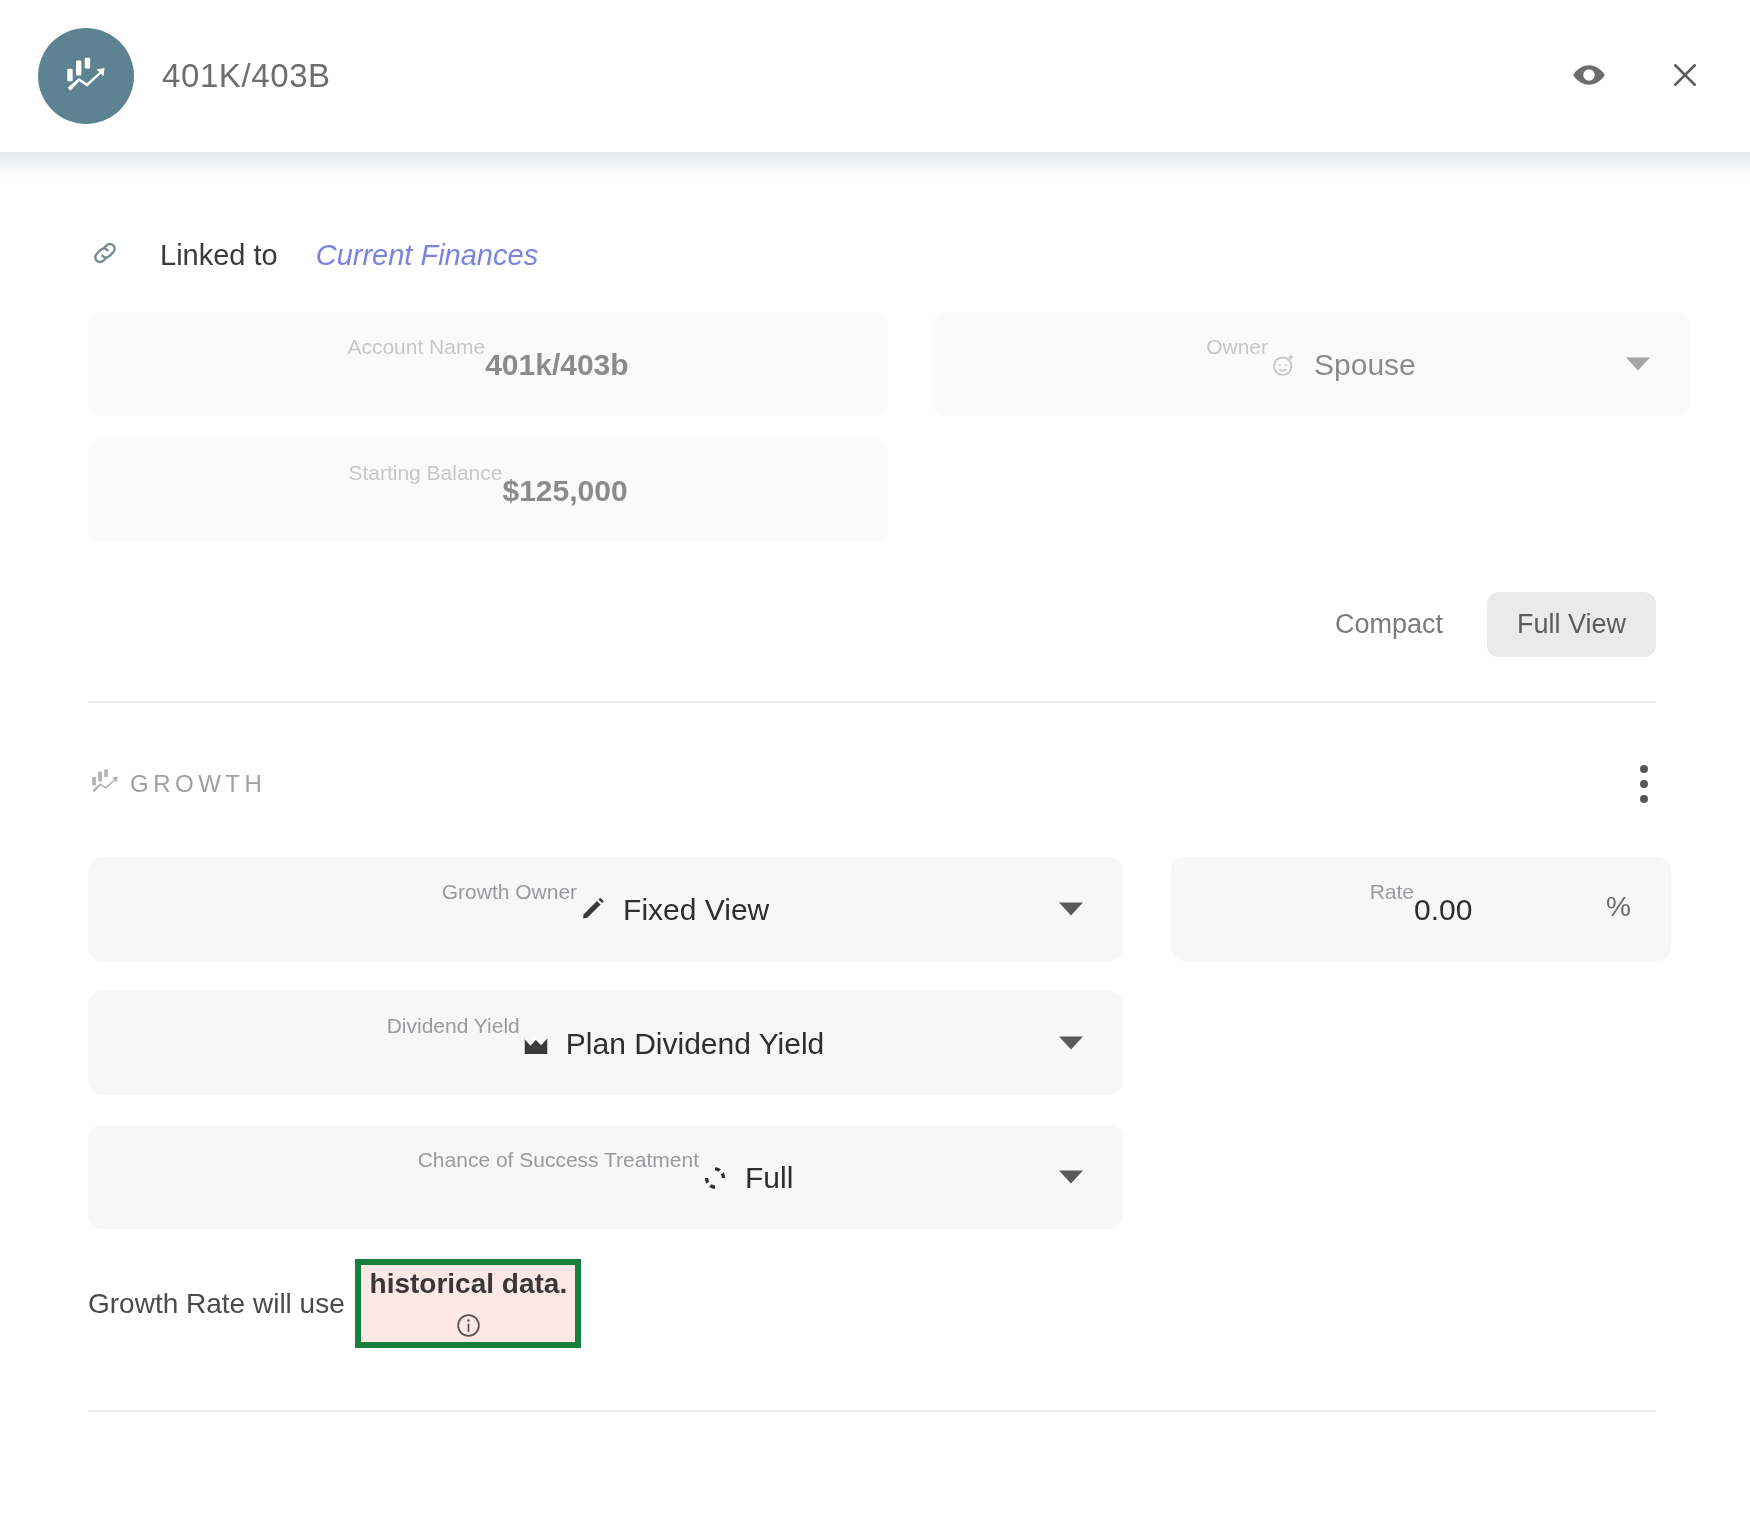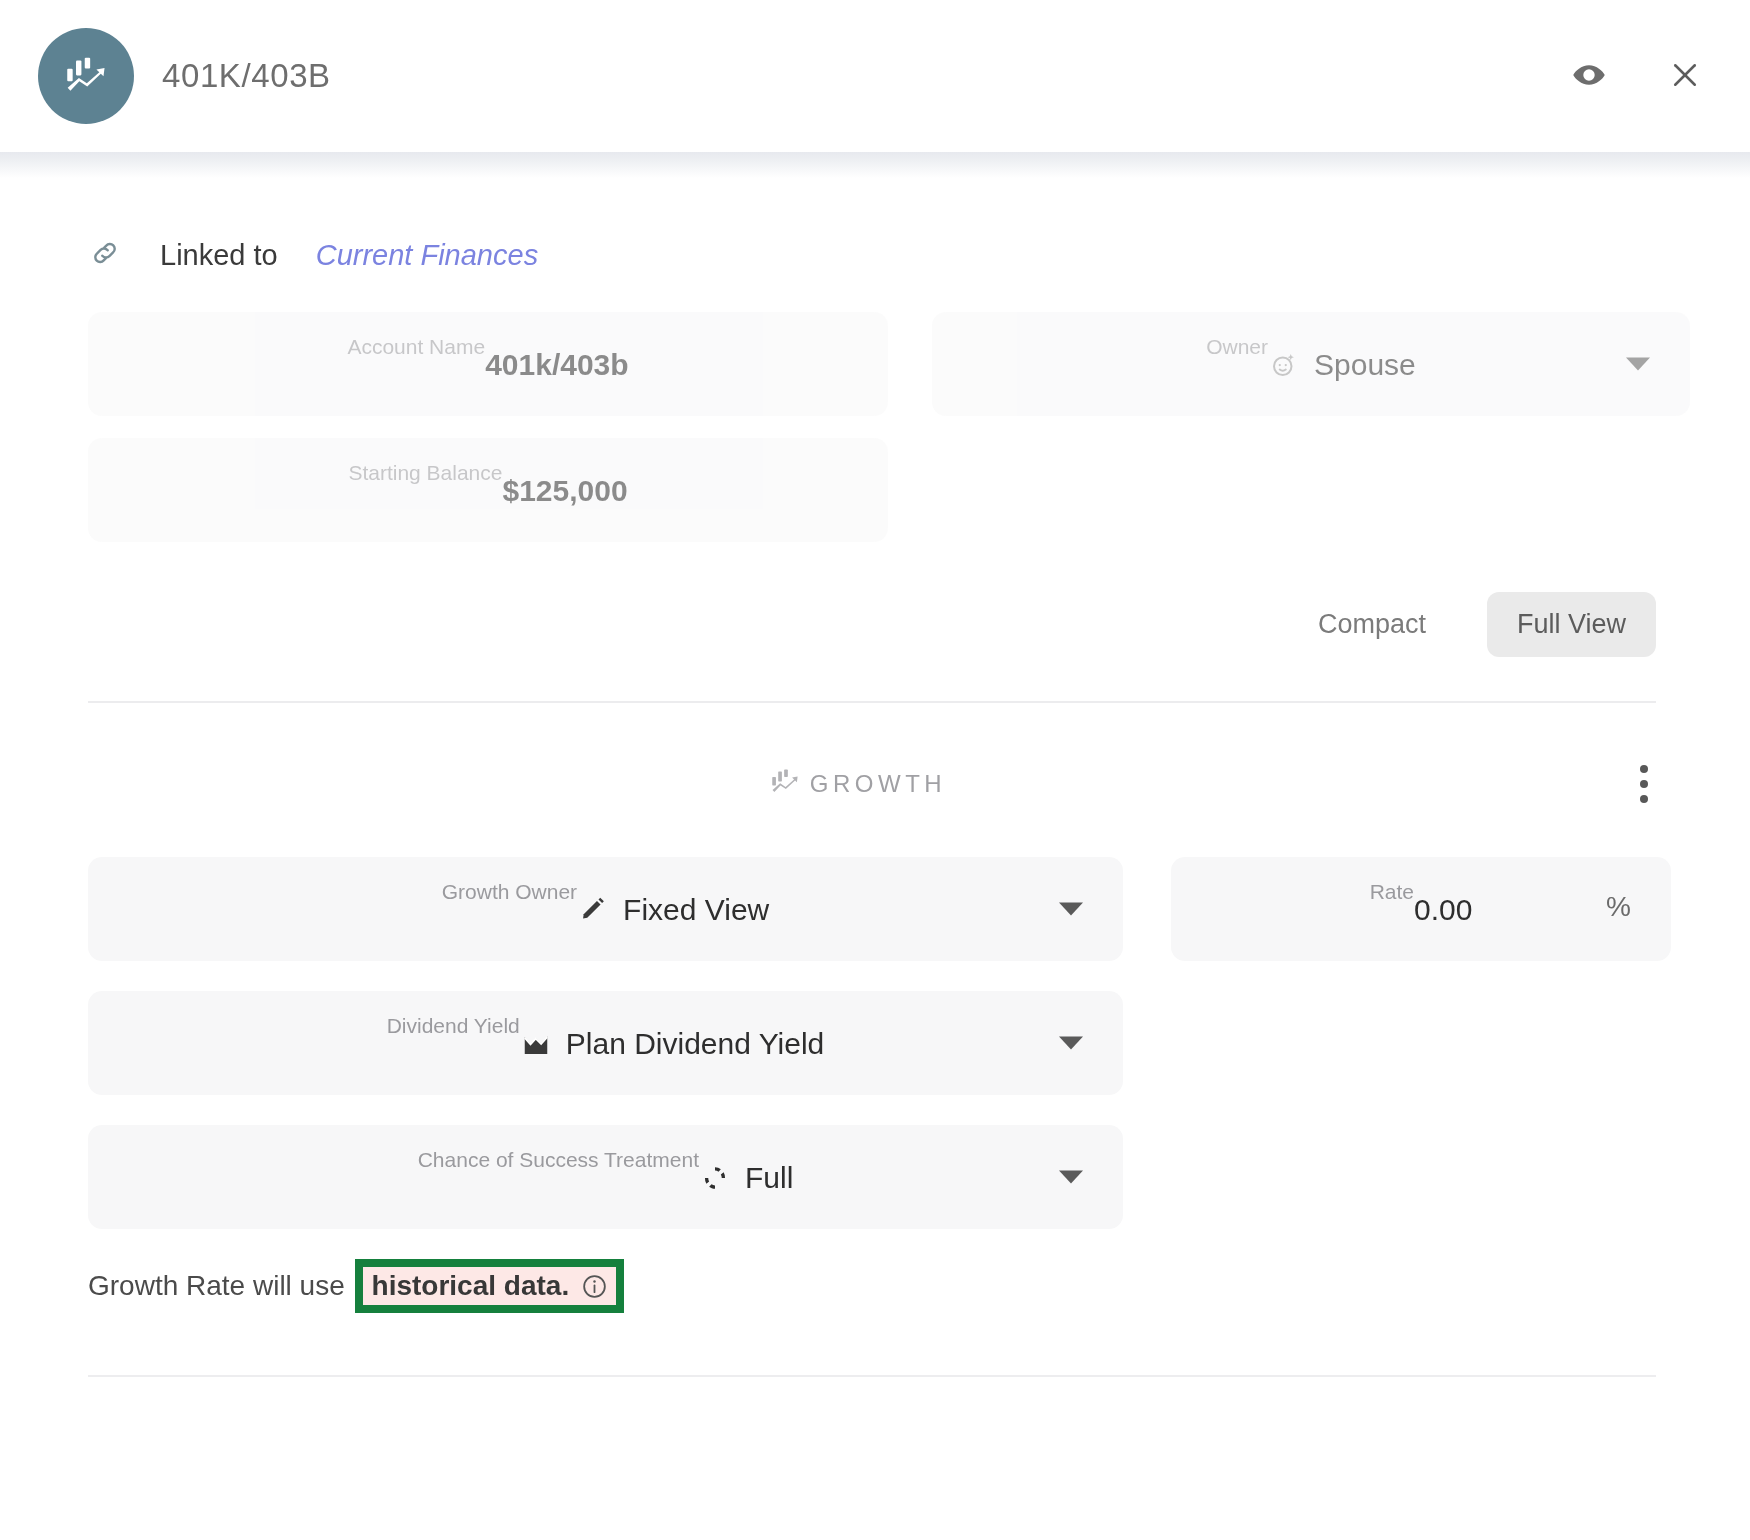--- a/index.html
+++ b/index.html
@@ -157,21 +157,21 @@
     transform: translateY(-55%);
     font-size: 28px;
     color: #6b6b6b;
   }
 
   
   .view-toggle {
     display: flex;
     align-items: center;
     justify-content: flex-end;
-    gap: 31px;
+    gap: 14px;
     margin-top: 50px;
     padding-right: 34px;
   }
   .toggle-opt {
     font-size: 27px;
     color: #7b7b7b;
     padding: 17px 30px;
     border-radius: 12px;
     cursor: pointer;
     background: transparent;
@@ -195,21 +195,20 @@
     display: flex;
     align-items: center;
     margin: 52px 0 44px 0;
     padding-right: 28px;
   }
   .section-title {
     display: flex;
     align-items: center;
     gap: 8px;
     flex: 1 1 auto;
-    justify-content: center;
   }
   .section-title-text {
     font-size: 24px;
     letter-spacing: 4.5px;
     color: #a0a0a4;
     font-weight: 500;
   }
   .kebab {
     display: flex;
     flex-direction: column;
@@ -246,24 +245,25 @@
     align-items: center;
     font-size: 28px;
     color: #4b4b4b;
     margin-top: 8px;
     white-space: nowrap;
   }
   .note-highlight {
     display: inline-flex;
     align-items: center;
     gap: 12px;
-    border: 8px solid #15803d;
+    border: 6px solid #15803d;
     background: rgba(245,138,130,0.20);
     padding: 3px 8px 3px 9px;
     margin-left: 2px;
+    flex-direction: column;
   }
   .note-strong { font-weight: 700; color: #383838; }
   .info-ico {
     display: inline-flex;
     align-items: center;
     justify-content: center;
     cursor: pointer;
   }
 
   .bottom-divider {

